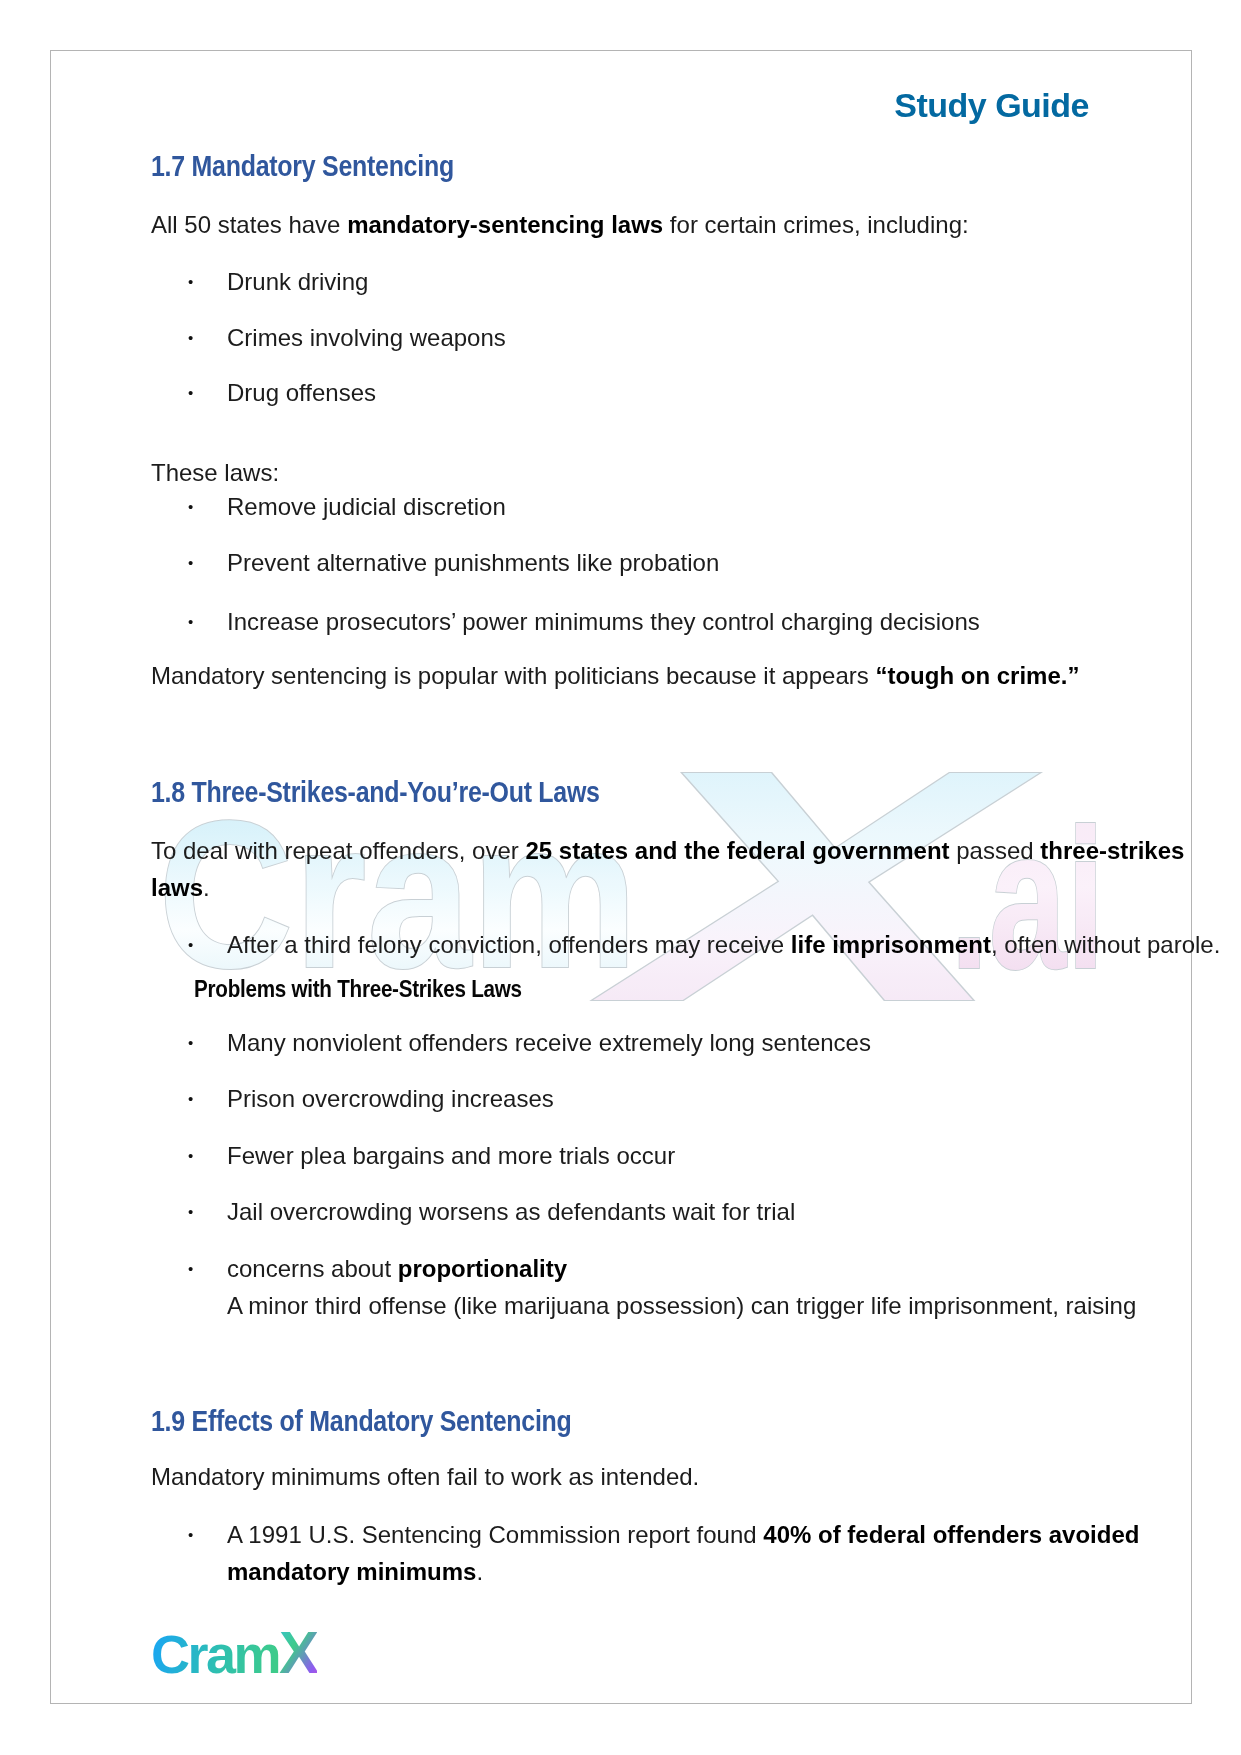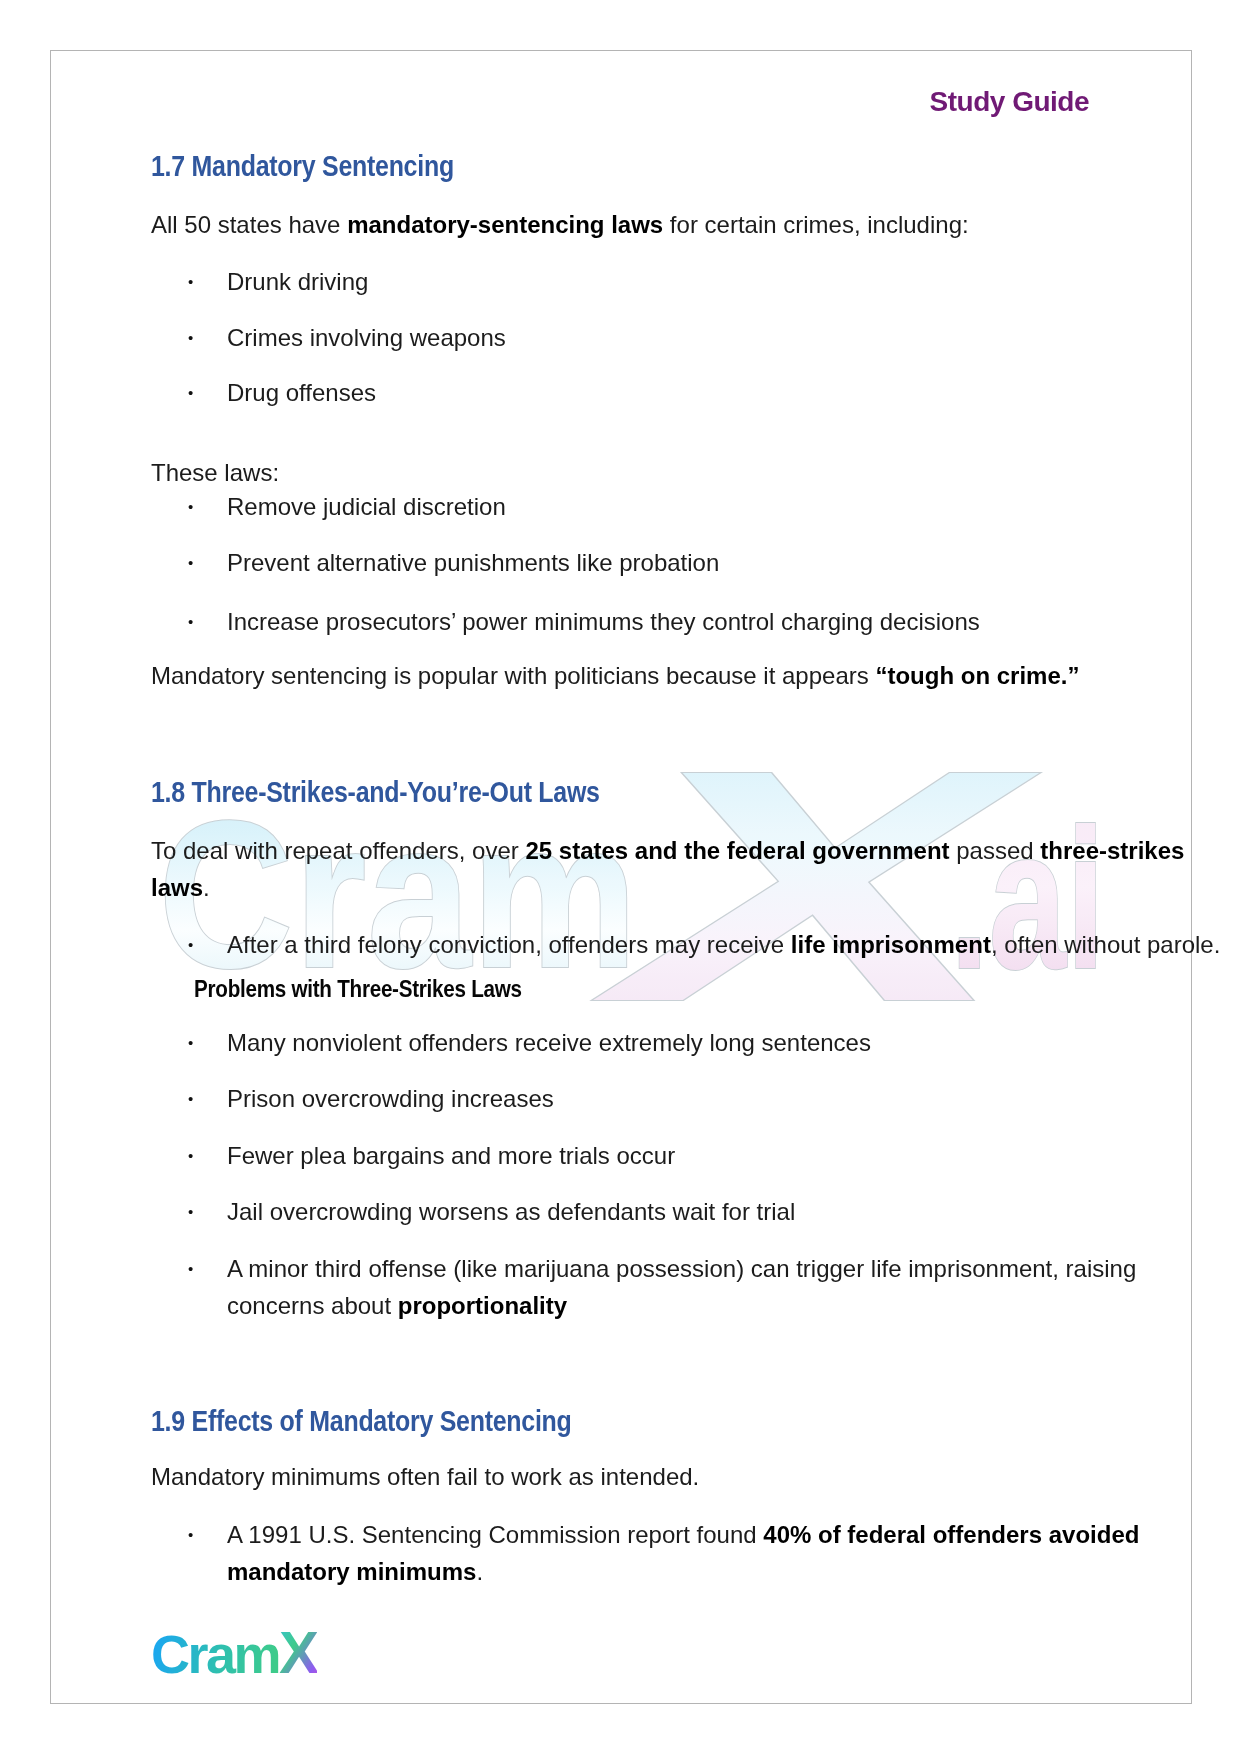--- a/index.html
+++ b/index.html
@@ -3,22 +3,22 @@
 <meta charset="utf-8">
 <style>
   html,body{margin:0;padding:0;background:#ffffff;}
   #page{position:relative;width:1241px;height:1755px;background:#ffffff;overflow:hidden;
         font-family:"Liberation Sans",sans-serif;color:#1c1c1c;}
   #page-frame{position:absolute;left:50px;top:50px;width:1140px;height:1652px;
         border:1px solid #b4b4b4;background:transparent;}
   
   #watermark{position:absolute;left:140px;top:700px;width:1010px;height:330px;pointer-events:none;}
   
-  #study-guide{position:absolute;top:86px;right:152px;font-size:28px;font-weight:bold;
-        color:#701a75;letter-spacing:-0.5px;white-space:nowrap;}
+  #study-guide{position:absolute;top:86px;right:152px;font-size:34px;font-weight:bold;
+        color:#0369a1;letter-spacing:-0.5px;white-space:nowrap;}
   
   .block{position:absolute;left:151px;right:120px;}
   .line{line-height:37px;font-size:24px;white-space:nowrap;color:#1c1c1c;}
   .line .bold{font-weight:bold;color:#000;}
   .h1 .cond, .h2 .cond{display:inline-block;transform:scaleX(0.86);transform-origin:left center;
         font-weight:bold;letter-spacing:-0.3px;white-space:nowrap;}
   .h1 .cond{font-size:29px;line-height:34px;color:#30579d;}
   .h2 .cond{font-size:24px;line-height:30px;color:#060606;}
   .li{left:0;right:0;}
   .li .bullet{position:absolute;left:188px;top:0;line-height:37px;font-size:15px;color:#111;}
@@ -146,22 +146,22 @@
       </div>
       <div class="block li" style="top: 1193px;">
         <span class="bullet">•</span>
         <div class="li-lines">
           <div class="line"><span>Jail overcrowding worsens as defendants wait for trial</span></div>
         </div>
       </div>
       <div class="block li" style="top: 1250px;">
         <span class="bullet">•</span>
         <div class="li-lines">
+          <div class="line"><span>concerns about </span><span class="bold">proportionality</span></div>
           <div class="line"><span>A minor third offense (like marijuana possession) can trigger life imprisonment, raising</span></div>
-          <div class="line"><span>concerns about </span><span class="bold">proportionality</span></div>
         </div>
       </div>
       <div class="block h1" style="top: 1404px;"><span class="cond">1.9 Effects of Mandatory Sentencing</span></div>
       <div class="block p" style="top: 1458px;">
         <div class="line"><span>Mandatory minimums often fail to work as intended.</span></div>
       </div>
       <div class="block li" style="top: 1516px;">
         <span class="bullet">•</span>
         <div class="li-lines">
           <div class="line"><span>A 1991 U.S. Sentencing Commission report found </span><span class="bold">40% of federal offenders avoided</span></div>

